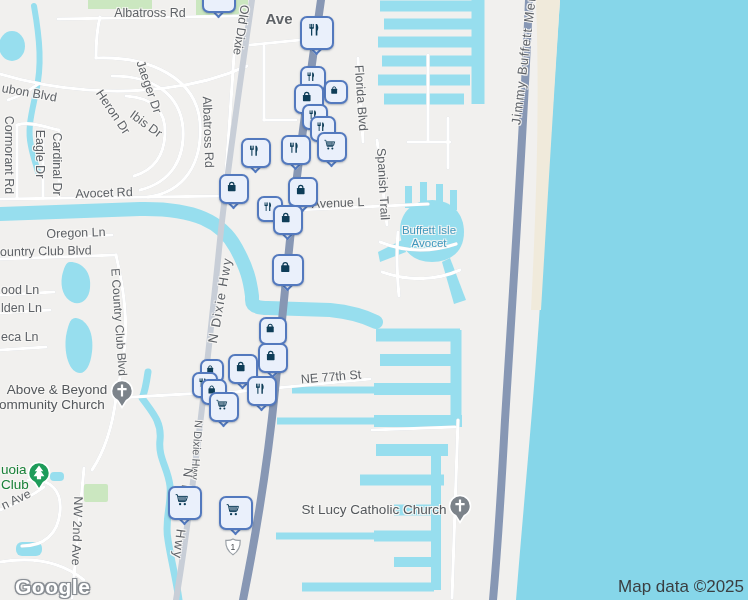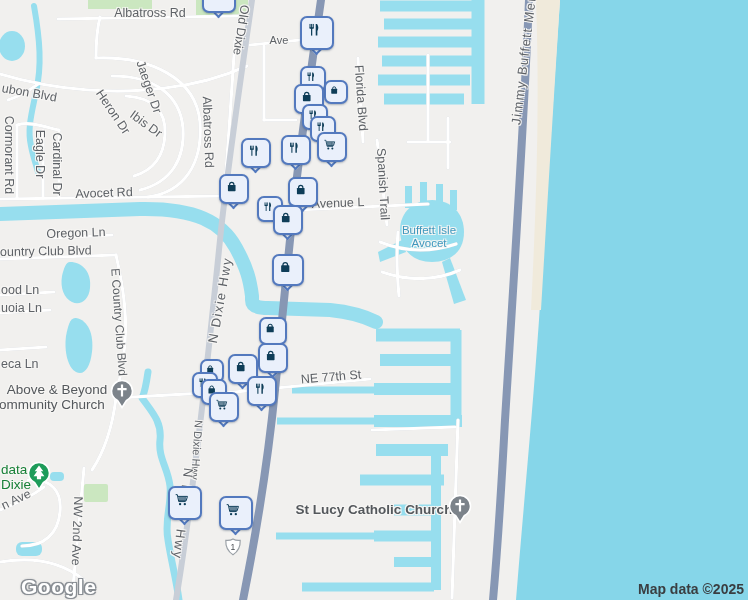--- a/index.html
+++ b/index.html
@@ -23,26 +23,26 @@
     display:flex;align-items:center;justify-content:center;box-sizing:border-box;
   }
   .card svg{width:72%;height:72%;}
   .tail{
     position:absolute;width:11px;height:11px;background:#EAF0FB;
     border-right:2px solid #5379BE;border-bottom:2px solid #5379BE;
     transform:rotate(45deg);box-sizing:border-box;
   }
   .pin{position:absolute;pointer-events:auto;}
   #google-logo{
-    position:absolute;left:21px;top:575px;font-size:21px;font-weight:bold;color:#fff;letter-spacing:.5px;
+    position:absolute;left:15px;top:575px;font-size:21px;font-weight:bold;color:#fff;letter-spacing:.5px;
     text-shadow:0 0 3px #80868B,1.3px 1.3px 0 #8D9298,-1.3px -1.3px 0 #8D9298,1.3px -1.3px 0 #8D9298,-1.3px 1.3px 0 #8D9298;
     pointer-events:auto;cursor:pointer;
   }
   #map-attribution{
-    position:absolute;right:4px;bottom:3px;font-size:14px;color:#3A3E41;pointer-events:none;font-weight:bold;
+    position:absolute;right:4px;bottom:3px;font-size:17px;color:#3A3E41;pointer-events:none;
   }
 </style>
 </head>
 <body>
 
 <div id="map-root">
 
   <svg id="terrain" width="748" height="600" viewBox="0 0 748 600">
     <defs>
       <filter id="rc" x="-30%" y="-30%" width="160%" height="160%">
@@ -154,54 +154,54 @@
 
     <g fill="none" stroke-linecap="round">
       <path d="M252,0 C242,70 230,150 221,230 C214,300 209,350 200,425 C194,475 186,540 176,600" stroke="#C8CED7" stroke-width="6"></path>
       <path d="M321,0 C311,70 301,140 293,210 C287,270 282,320 275,390 C269,450 258,525 243,600" stroke="#8797B4" stroke-width="8"></path>
       <path d="M529,0 C523,140 513,290 505,420 C501,495 497,555 493,600" stroke="#8797B4" stroke-width="8"></path>
     </g>
   </svg>
 
   <div id="labels-layer">
       <div class="lbl" style="font-size: 12.5px; left: 150px; top: 13px; transform: translate(-50%, -50%) rotate(0deg);">Albatross Rd</div>
-      <div class="lbl" style="font-size: 11px; left: 279px; top: 40px; transform: translate(-50%, -50%) rotate(0deg);">Ave</div>
+      <div class="lbl" style="font-size: 15px; left: 279px; top: 18px; transform: translate(-50%, -50%) rotate(0deg); font-weight: bold;">Ave</div>
       <div class="lbl" style="font-size: 12.5px; left: 241px; top: 30px; transform: translate(-50%, -50%) rotate(99deg);">Old Dixie</div>
       <div class="lbl" style="font-size: 12.5px; left: 208px; top: 132px; transform: translate(-50%, -50%) rotate(88deg);">Albatross Rd</div>
       <div class="lbl" style="font-size: 12.5px; left: 361px; top: 98px; transform: translate(-50%, -50%) rotate(86deg);">Florida Blvd</div>
       <div class="lbl" style="font-size: 13px; letter-spacing: 1.5px; left: 524px; top: 57px; transform: translate(-50%, -50%) rotate(-83deg);">Jimmy Buffett Mem</div>
       <div class="lbl" style="font-size: 12.5px; left: 383px; top: 184px; transform: translate(-50%, -50%) rotate(87deg);">Spanish Trail</div>
       <div class="lbl" style="font-size: 12.5px; left: 9px; top: 155px; transform: translate(-50%, -50%) rotate(90deg);">Cormorant Rd</div>
       <div class="lbl" style="font-size: 12.5px; left: 40px; top: 154px; transform: translate(-50%, -50%) rotate(90deg);">Eagle Dr</div>
       <div class="lbl" style="font-size: 12.5px; left: 57px; top: 164px; transform: translate(-50%, -50%) rotate(90deg);">Cardinal Dr</div>
       <div class="lbl" style="font-size: 12.5px; left: 113px; top: 112px; transform: translate(-50%, -50%) rotate(56deg);">Heron Dr</div>
       <div class="lbl" style="font-size: 12.5px; left: 146px; top: 124px; transform: translate(-50%, -50%) rotate(36deg);">Ibis Dr</div>
       <div class="lbl" style="font-size: 12.5px; left: 149px; top: 87px; transform: translate(-50%, -50%) rotate(71deg);">Jaeger Dr</div>
       <div class="lbl" style="font-size: 12.5px; left: 104px; top: 193px; transform: translate(-50%, -50%) rotate(-2deg);">Avocet Rd</div>
       <div class="lbl" style="font-size: 12.5px; left: 2px; top: 88px; transform: translate(0px, -50%) rotate(10deg); transform-origin: left center;">ubon Blvd</div>
       <div class="lbl" style="font-size: 12.5px; left: 76px; top: 233px; transform: translate(-50%, -50%) rotate(-2deg);">Oregon Ln</div>
       <div class="lbl" style="font-size: 12.5px; left: 0px; top: 252px; transform: translate(0px, -50%) rotate(-1deg); transform-origin: left center;">ountry Club Blvd</div>
       <div class="lbl" style="font-size: 12.5px; left: 1px; top: 290px; transform: translate(0px, -50%) rotate(0deg); transform-origin: left center;">ood Ln</div>
-      <div class="lbl" style="font-size: 12.5px; left: 1px; top: 308px; transform: translate(0px, -50%) rotate(0deg); transform-origin: left center;">uoia Ln</div>
-      <div class="lbl" style="font-size: 12.5px; left: 1px; top: 364px; transform: translate(0px, -50%) rotate(0deg); transform-origin: left center;">eca Ln</div>
+      <div class="lbl" style="font-size: 12.5px; left: 1px; top: 308px; transform: translate(0px, -50%) rotate(0deg); transform-origin: left center;">lden Ln</div>
+      <div class="lbl" style="font-size: 12.5px; left: 1px; top: 337px; transform: translate(0px, -50%) rotate(0deg); transform-origin: left center;">eca Ln</div>
       <div class="lbl" style="font-size: 12px; left: 119px; top: 322px; transform: translate(-50%, -50%) rotate(86deg);">E Country Club Blvd</div>
       <div class="lbl" style="font-size: 13px; letter-spacing: 1.5px; left: 220px; top: 300px; transform: translate(-50%, -50%) rotate(-80deg);">N Dixie Hwy</div>
       <div class="lbl" style="font-size: 11px; left: 197px; top: 450px; transform: translate(-50%, -50%) rotate(94deg);">N Dixie Hwy</div>
       <div class="lbl" style="font-size: 13px; letter-spacing: 2px; left: 183px; top: 514px; transform: translate(-50%, -50%) rotate(97deg);">N Dixie Hwy</div>
       <div class="lbl" style="font-size: 12.5px; left: 331px; top: 377px; transform: translate(-50%, -50%) rotate(-5deg);">NE 77th St</div>
       <div class="lbl" style="font-size: 12.5px; left: 338px; top: 203px; transform: translate(-50%, -50%) rotate(-2deg);">Avenue L</div>
       <div class="lbl" style="font-size: 12.5px; left: 77px; top: 531px; transform: translate(-50%, -50%) rotate(92deg);">NW 2nd Ave</div>
       <div class="lbl" style="font-size: 12.5px; left: 2px; top: 506px; transform: translate(0px, -50%) rotate(-25deg); transform-origin: left center;">n Ave</div>
       <div class="lbl" style="font-size: 13.5px; color: rgb(84, 88, 92); left: 57px; top: 389px; transform: translate(-50%, -50%) rotate(0deg);">Above &amp; Beyond</div>
       <div class="lbl" style="font-size: 13.5px; color: rgb(84, 88, 92); left: 47px; top: 404px; transform: translate(-50%, -50%) rotate(0deg);">Community Church</div>
-      <div class="lbl" style="font-size: 13.5px; color: rgb(84, 88, 92); left: 374px; top: 509px; transform: translate(-50%, -50%) rotate(0deg); font-weight: bold;">St Lucy Catholic Church</div>
+      <div class="lbl" style="font-size: 13.5px; color: rgb(84, 88, 92); left: 374px; top: 509px; transform: translate(-50%, -50%) rotate(0deg);">St Lucy Catholic Church</div>
       <div class="lbl" style="font-size: 11.5px; color: rgb(62, 151, 189); left: 429px; top: 230px; transform: translate(-50%, -50%) rotate(0deg);">Buffett Isle</div>
       <div class="lbl" style="font-size: 11.5px; color: rgb(62, 151, 189); left: 429px; top: 243px; transform: translate(-50%, -50%) rotate(0deg);">Avocet</div>
-      <div class="lbl" style="font-size: 13.5px; color: rgb(24, 128, 56); left: 1px; top: 469px; transform: translate(0px, -50%) rotate(0deg); transform-origin: left center;">data</div>
-      <div class="lbl" style="font-size: 13.5px; color: rgb(24, 128, 56); left: 1px; top: 484px; transform: translate(0px, -50%) rotate(0deg); transform-origin: left center;">Dixie</div>
+      <div class="lbl" style="font-size: 13.5px; color: rgb(24, 128, 56); left: 1px; top: 469px; transform: translate(0px, -50%) rotate(0deg); transform-origin: left center;">uoia</div>
+      <div class="lbl" style="font-size: 13.5px; color: rgb(24, 128, 56); left: 1px; top: 484px; transform: translate(0px, -50%) rotate(0deg); transform-origin: left center;">Club</div>
     </div>
   <div id="markers-layer">
       <div class="marker" style="width: 34px; height: 34px; left: 202px; top: -21px;">
         <div class="tail" style="left:10.5px;top:26px"></div>
         <div class="card">
           <span style="display:flex;width:72%;height:72%">
             <svg viewBox="0 0 24 24">
               <g fill="#0E3D58">
                 <rect x="5.4" y="3" width="1.6" height="6.6"></rect>
                 <rect x="7.9" y="3" width="1.6" height="6.6"></rect>

